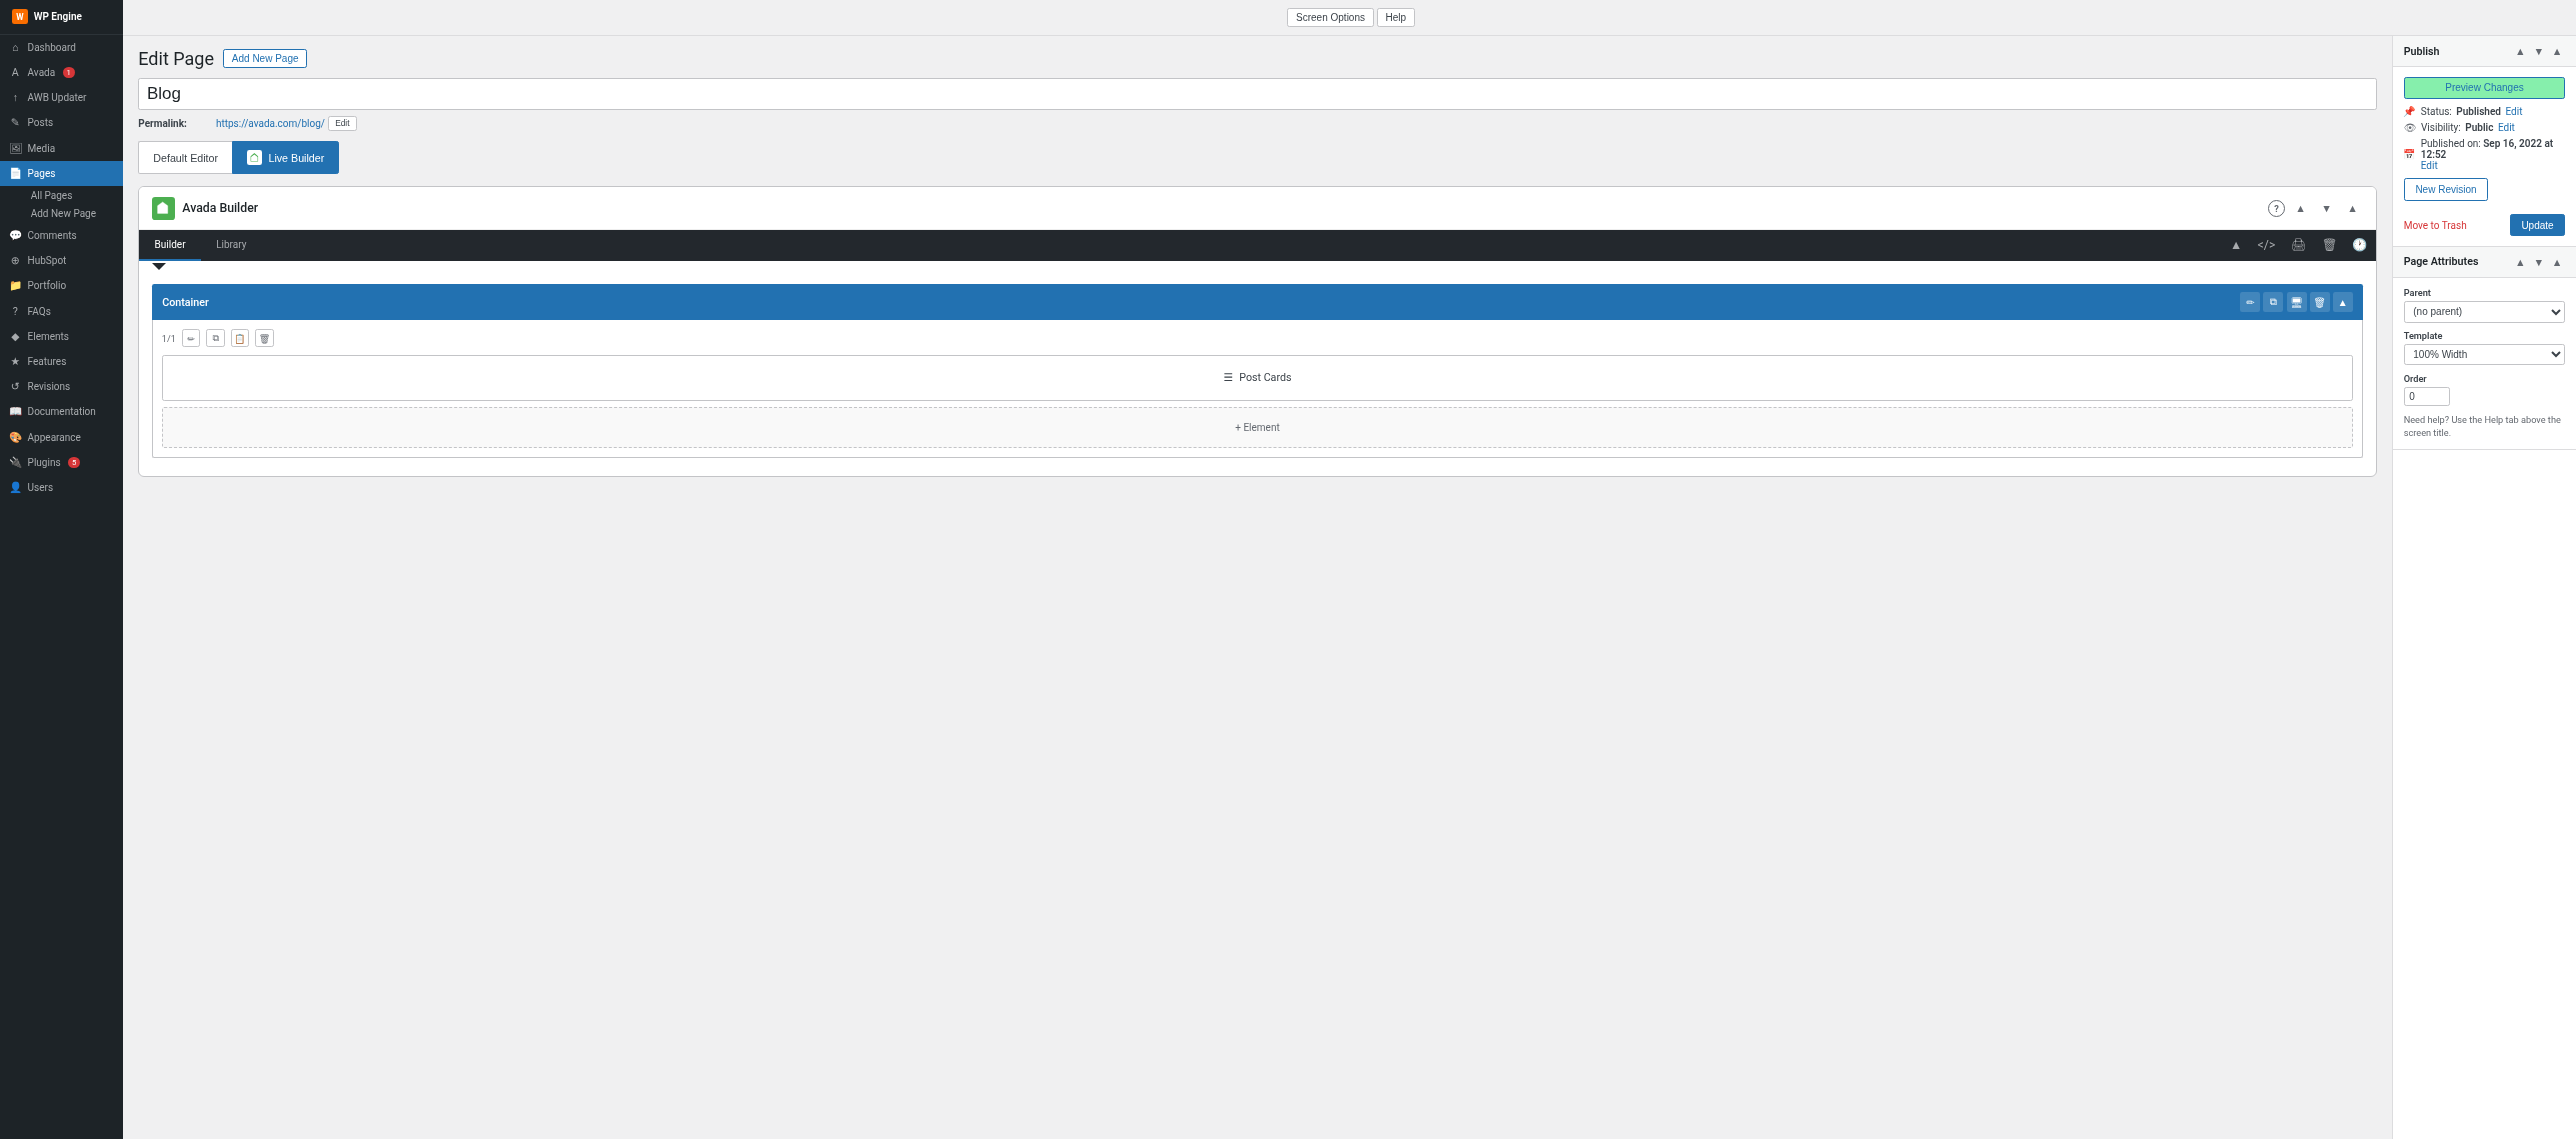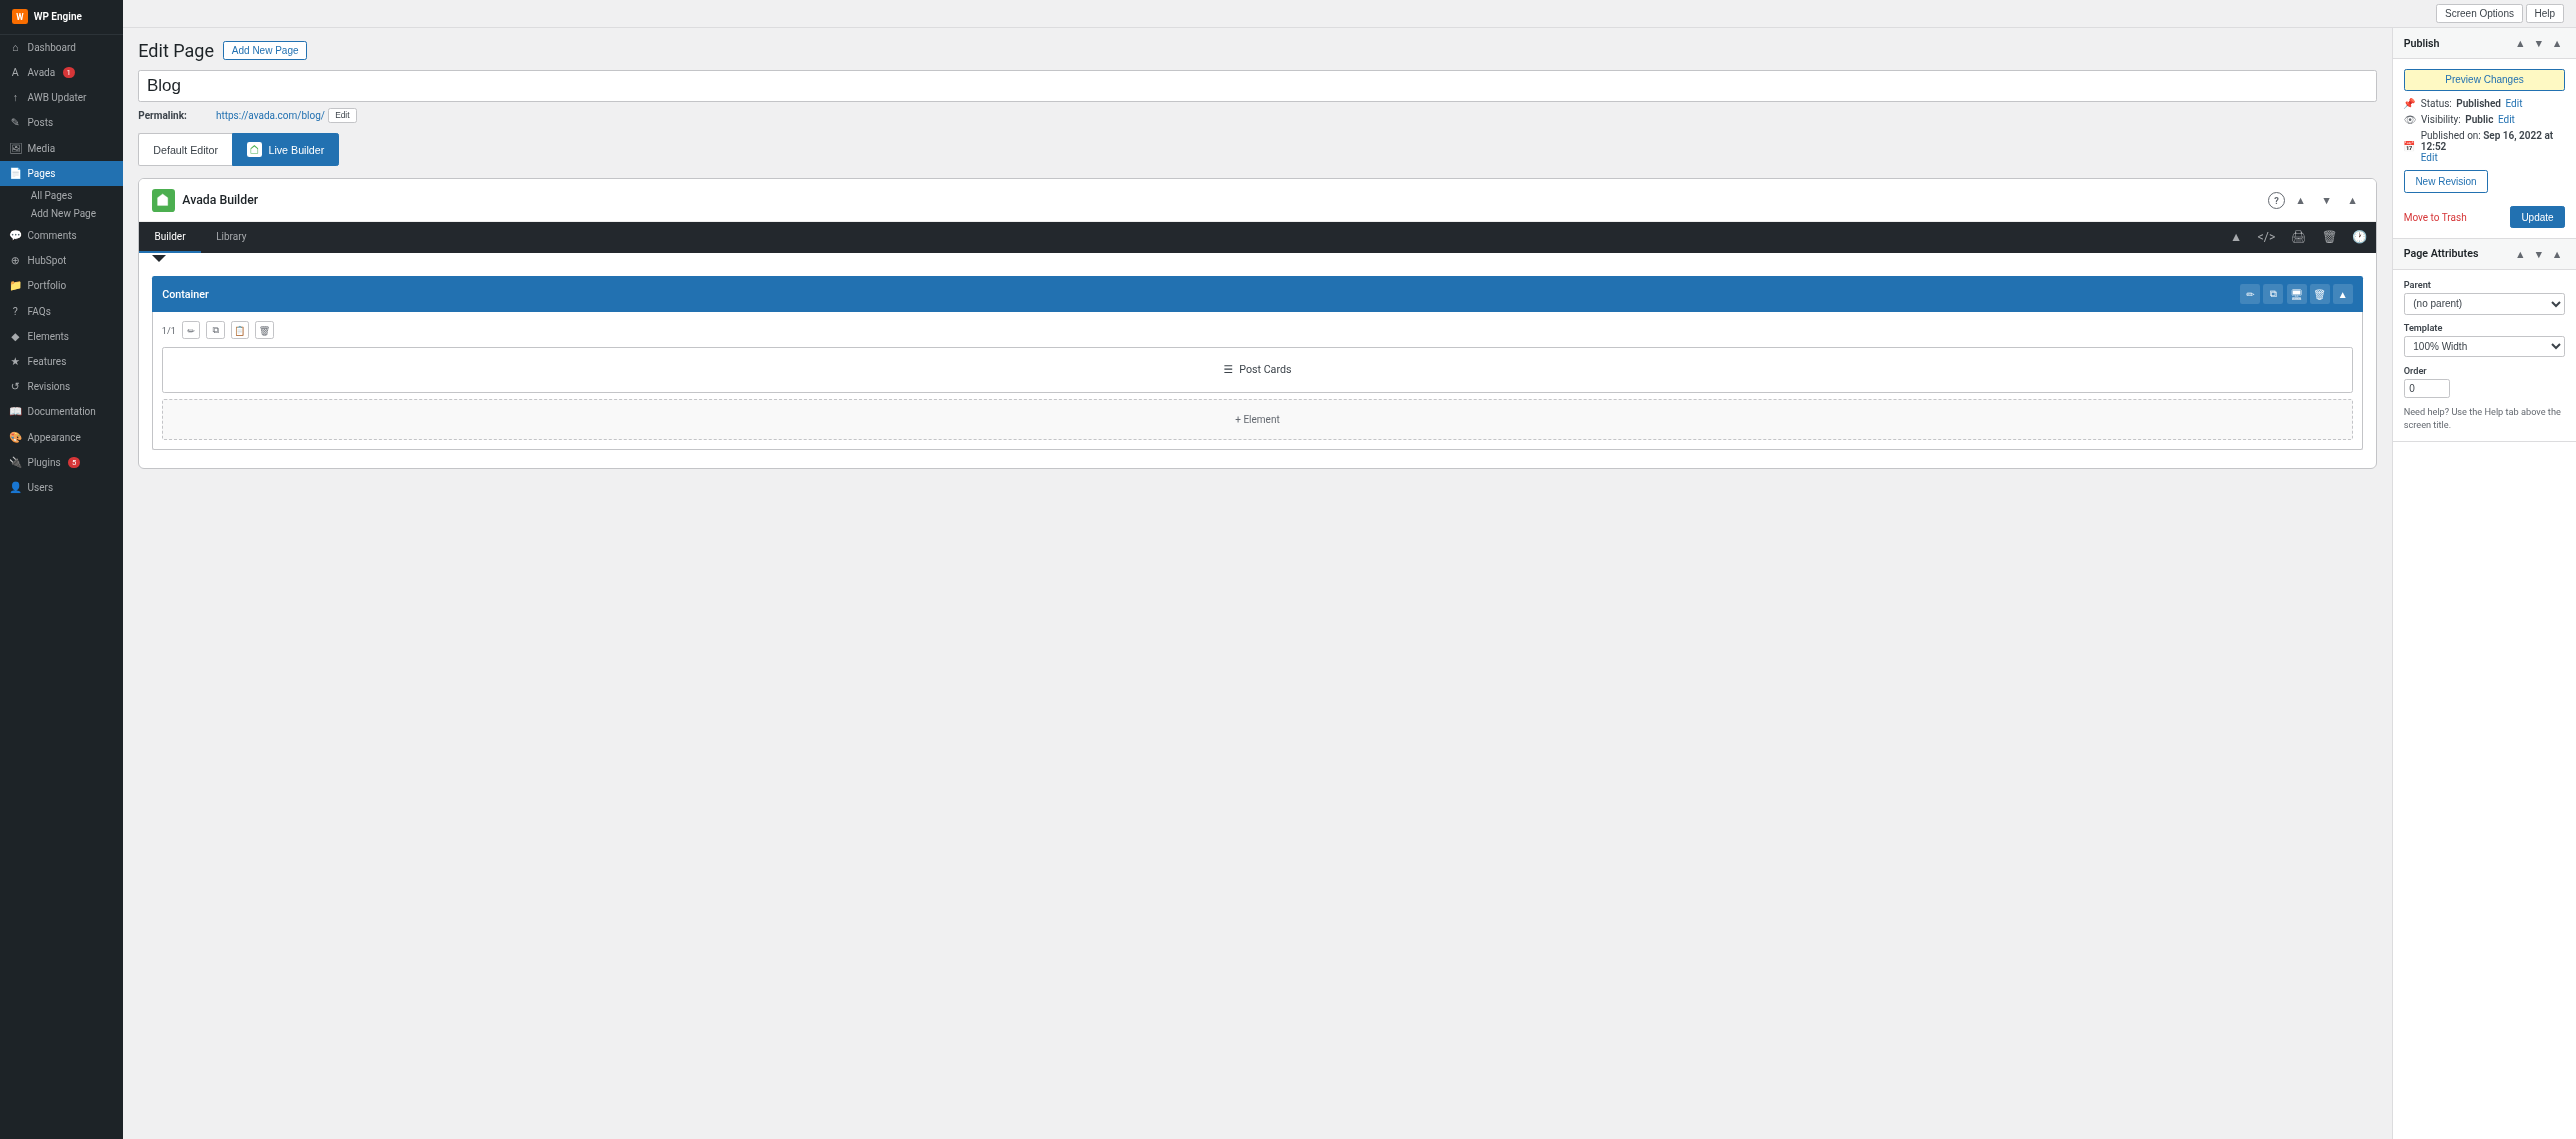--- a/index.html
+++ b/index.html
@@ -60,22 +60,22 @@
       overflow: hidden;
     }
 
     
     #topbar {
       background: #f0f0f1;
       border-bottom: 0.8px solid #dcdcde;
       padding: 0 12.3px;
       display: flex;
       align-items: center;
-      justify-content: flex-end;
-      height: 28px;
+      justify-content: center;
+      height: 36px;
       flex-shrink: 0;
     }
     .topbar-btn {
       background: #fff;
       border: 0.8px solid #c3c4c7;
       border-radius: 2.3px;
       padding: 3.1px 7.7px;
       font-size: 10px;
       cursor: pointer;
       color: #3c434a;
@@ -358,21 +358,21 @@
       padding: 1.5px 3.1px;
     }
 
     .meta-box-body {
       padding: 9.2px 10.7px;
     }
 
     .preview-changes-btn {
       display: block;
       width: 100%;
-      background: #fef9c3;
+      background: #86efac;
       border: 0.8px solid #2271b1;
       color: #2271b1;
       border-radius: 2.3px;
       padding: 4.6px 7.7px;
       font-size: 10px;
       text-align: center;
       cursor: pointer;
       margin-bottom: 7.7px;
     }
 

